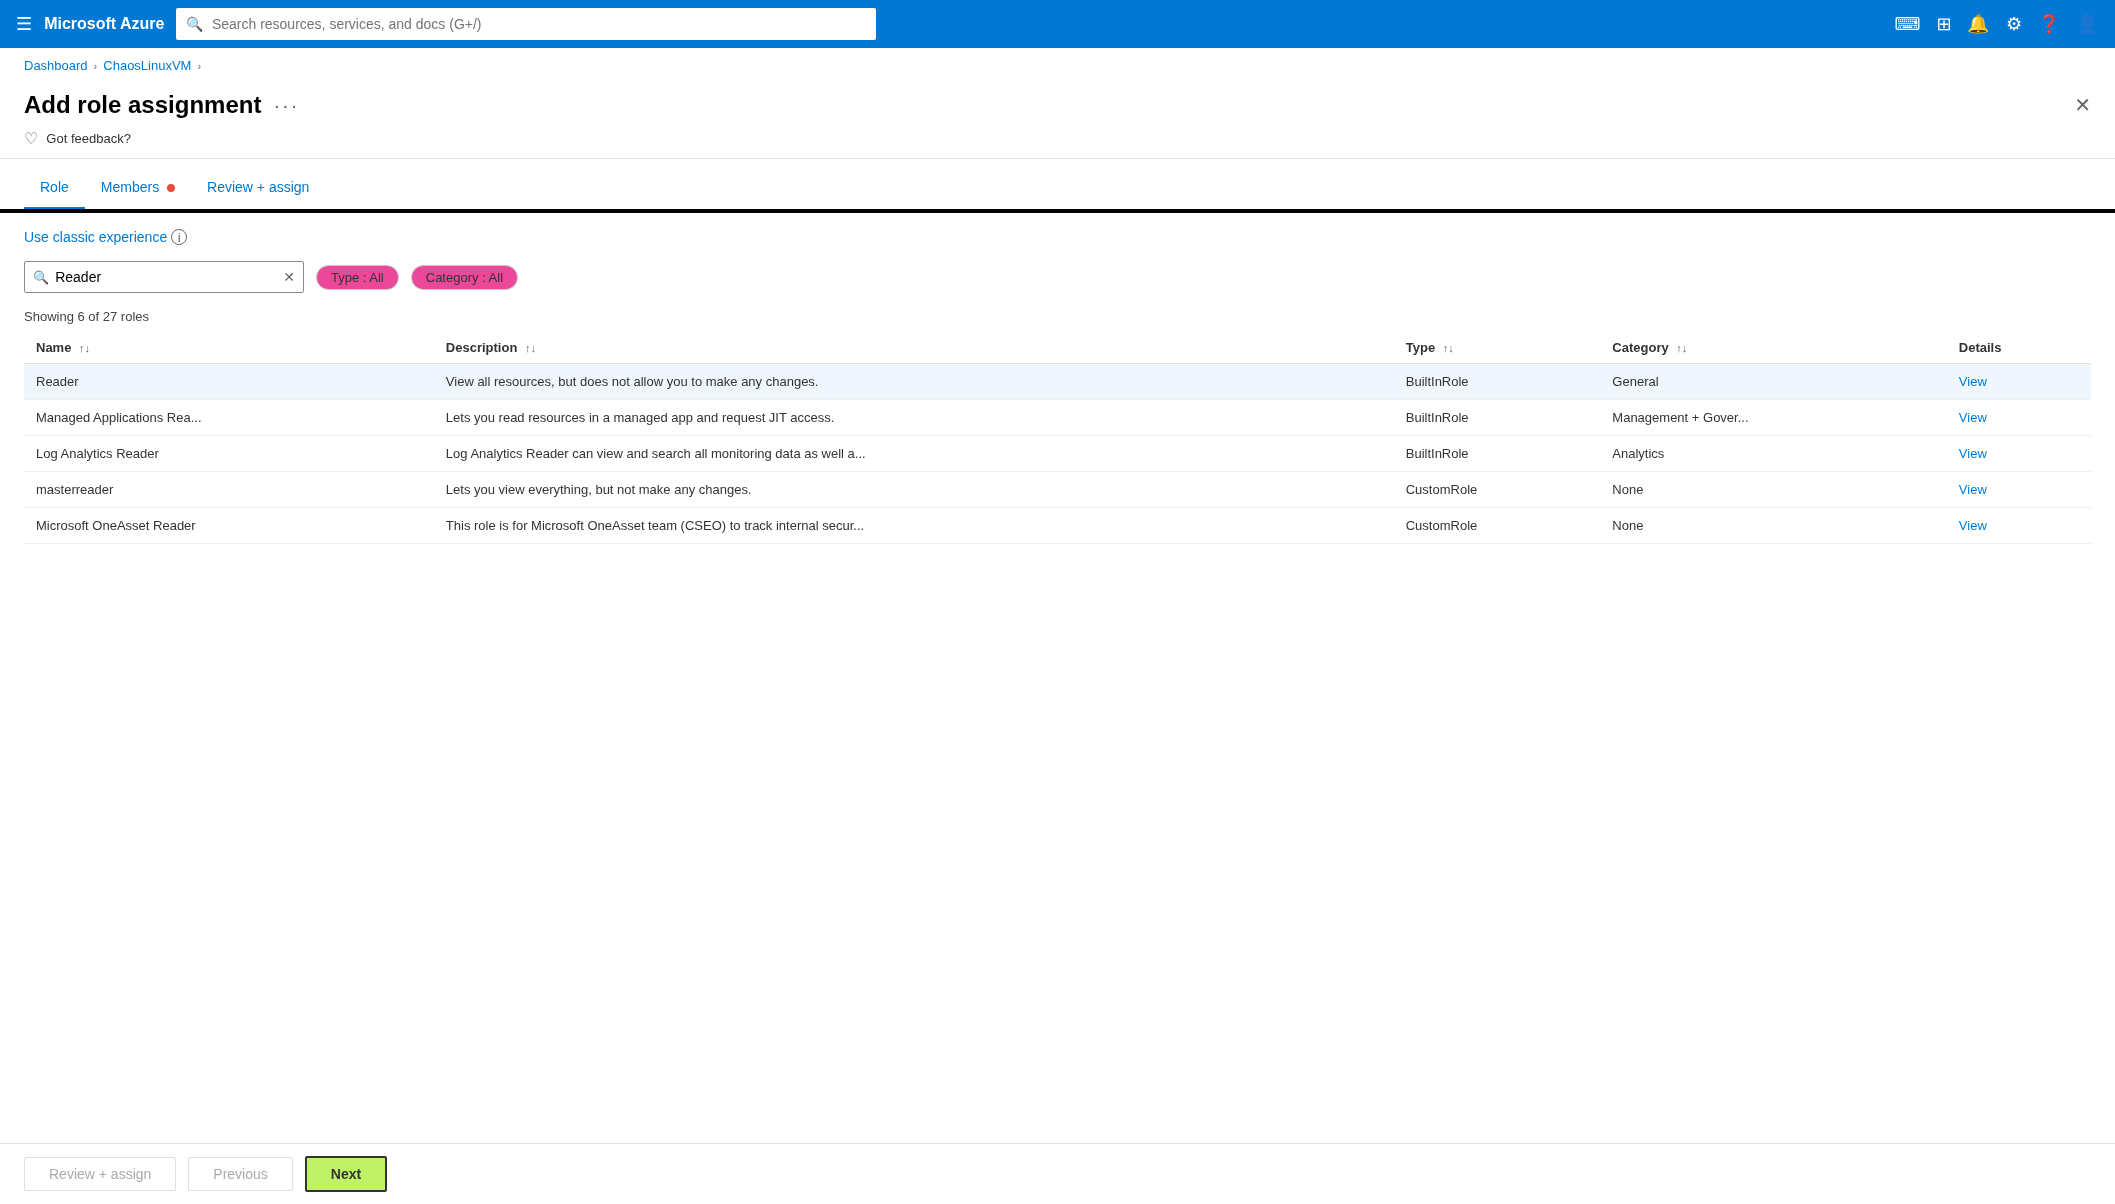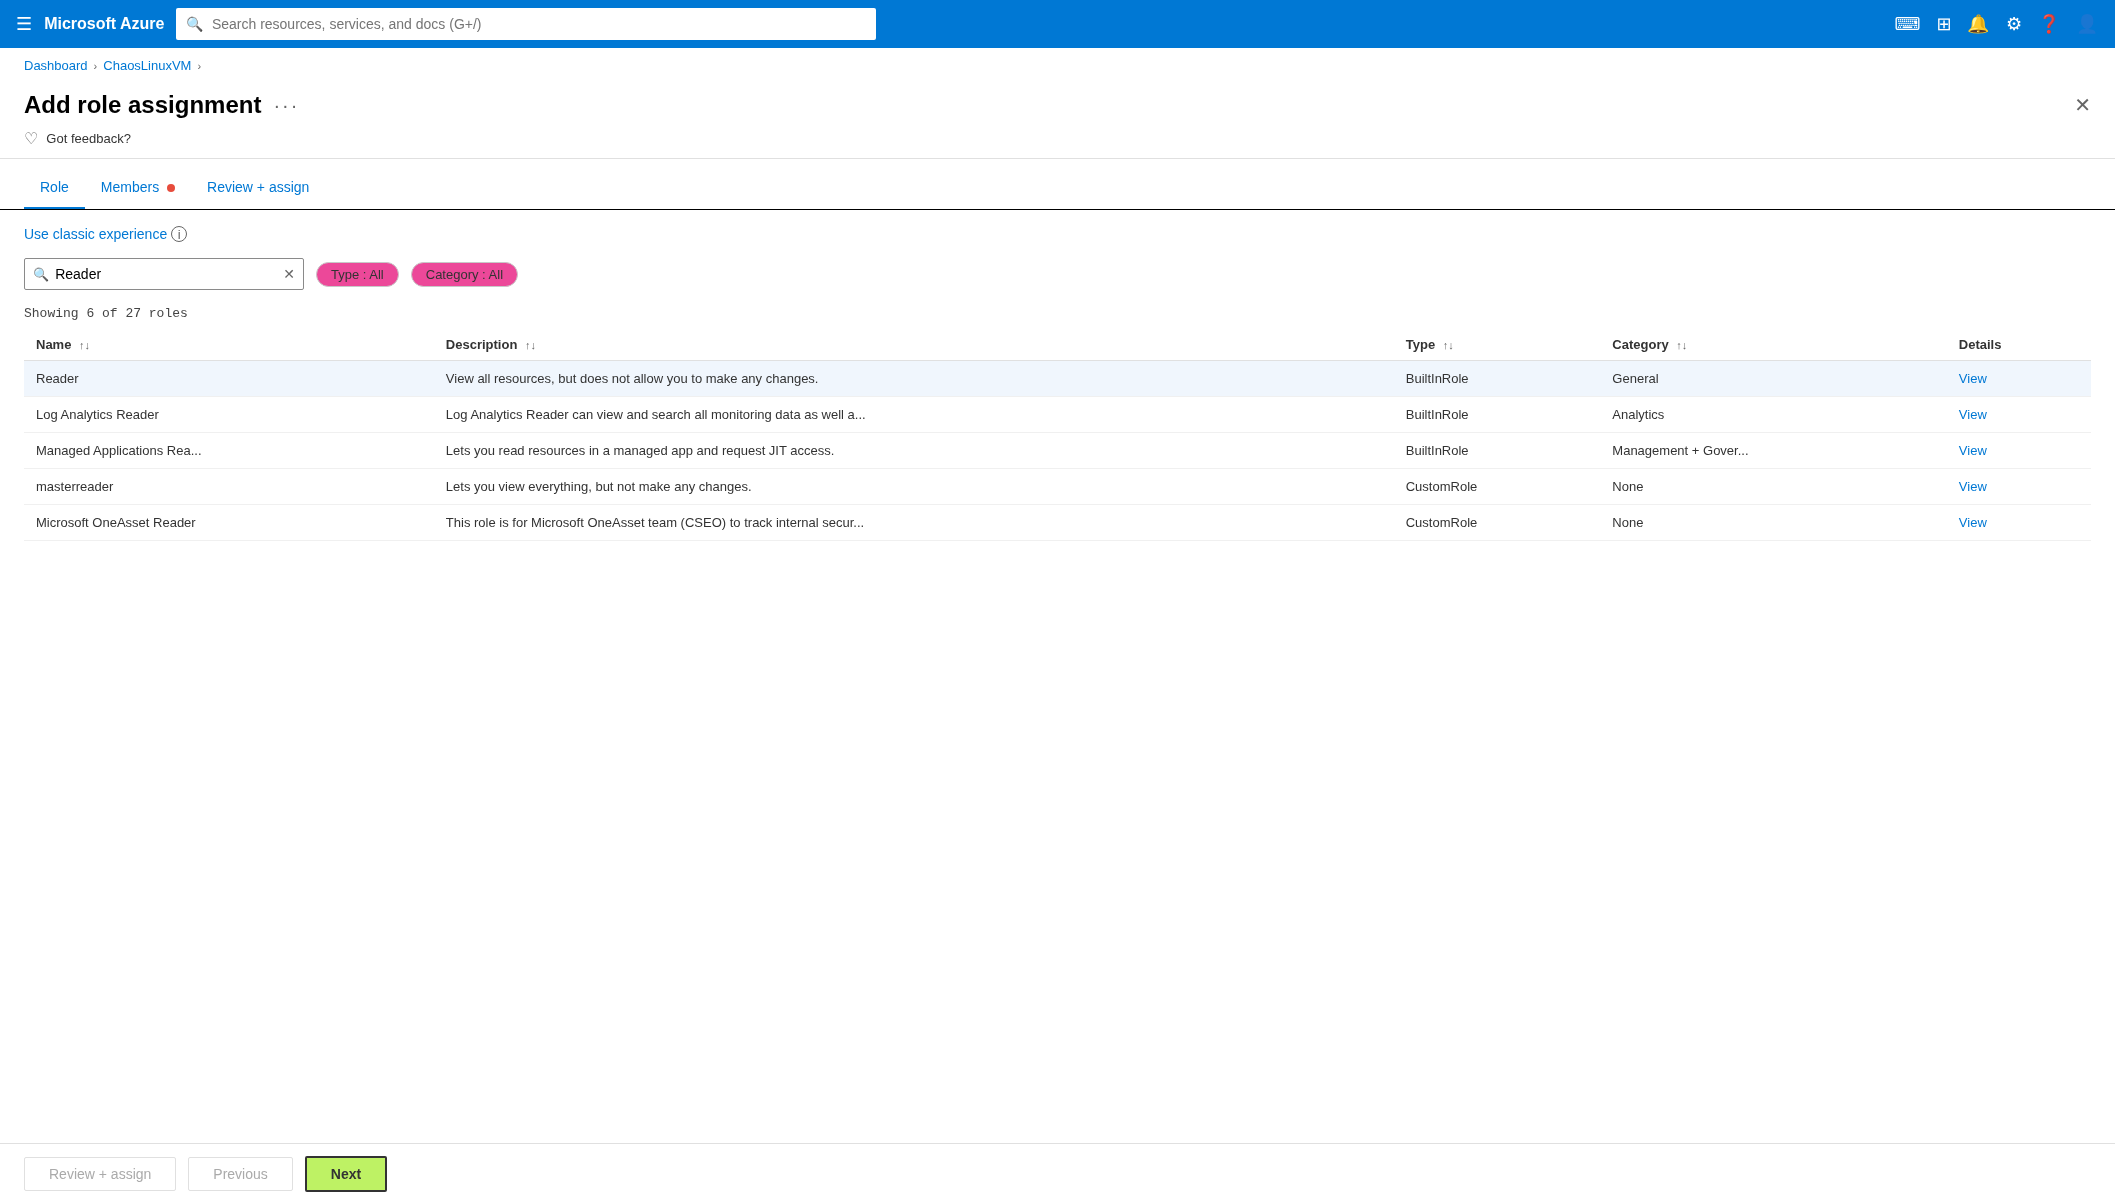--- a/index.html
+++ b/index.html
@@ -71,21 +71,21 @@
     }
     .feedback-bar .heart { color: #666; font-size: 16px; }
 
     .divider { height: 1px; background: #e0e0e0; margin: 0 0 0 0; }
 
     
     .tabs {
       display: flex;
       gap: 0;
       padding: 0 24px;
-      border-bottom: 1px solid #000000;
+      border-bottom: 4px solid #000000;
       margin-top: 8px;
     }
     .tab {
       padding: 12px 16px;
       cursor: pointer;
       font-size: 14px;
       color: #0078d4;
       border-bottom: 2px solid transparent;
       position: relative;
       white-space: nowrap;
@@ -134,21 +134,21 @@
       border: 1px solid #c8c8c8;
       border-radius: 20px;
       padding: 4px 14px;
       font-size: 13px;
       cursor: pointer;
       background: #ec4899;
       color: #333;
     }
 
     
-    .results-count { font-size: 13px; color: #444; margin-bottom: 8px; font-family: Liberation Mono, monospace; }
+    .results-count { font-size: 13px; color: #444; margin-bottom: 8px; }
 
     
     .role-table { width: 100%; border-collapse: collapse; }
     .role-table th {
       text-align: left;
       font-size: 13px;
       font-weight: 600;
       color: #333;
       padding: 8px 12px;
       border-bottom: 1px solid #e0e0e0;
@@ -300,31 +300,31 @@
       </thead>
       <tbody id="table-body">
       <tr class="selected">
       <td>Reader</td>
       <td>View all resources, but does not allow you to make any changes.</td>
       <td>BuiltInRole</td>
       <td>General</td>
       <td><a class="view-link" href="#">View</a></td>
     </tr>
           <tr>
+      <td>Managed Applications Rea...</td>
+      <td>Lets you read resources in a managed app and request JIT access.</td>
+      <td>BuiltInRole</td>
+      <td>Management + Gover...</td>
+      <td><a class="view-link" href="#">View</a></td>
+    </tr>
+          <tr>
       <td>Log Analytics Reader</td>
       <td>Log Analytics Reader can view and search all monitoring data as well a...</td>
       <td>BuiltInRole</td>
       <td>Analytics</td>
-      <td><a class="view-link" href="#">View</a></td>
-    </tr>
-          <tr>
-      <td>Managed Applications Rea...</td>
-      <td>Lets you read resources in a managed app and request JIT access.</td>
-      <td>BuiltInRole</td>
-      <td>Management + Gover...</td>
       <td><a class="view-link" href="#">View</a></td>
     </tr>
           <tr>
       <td>masterreader</td>
       <td>Lets you view everything, but not make any changes.</td>
       <td>CustomRole</td>
       <td>None</td>
       <td><a class="view-link" href="#">View</a></td>
     </tr>
           <tr>

